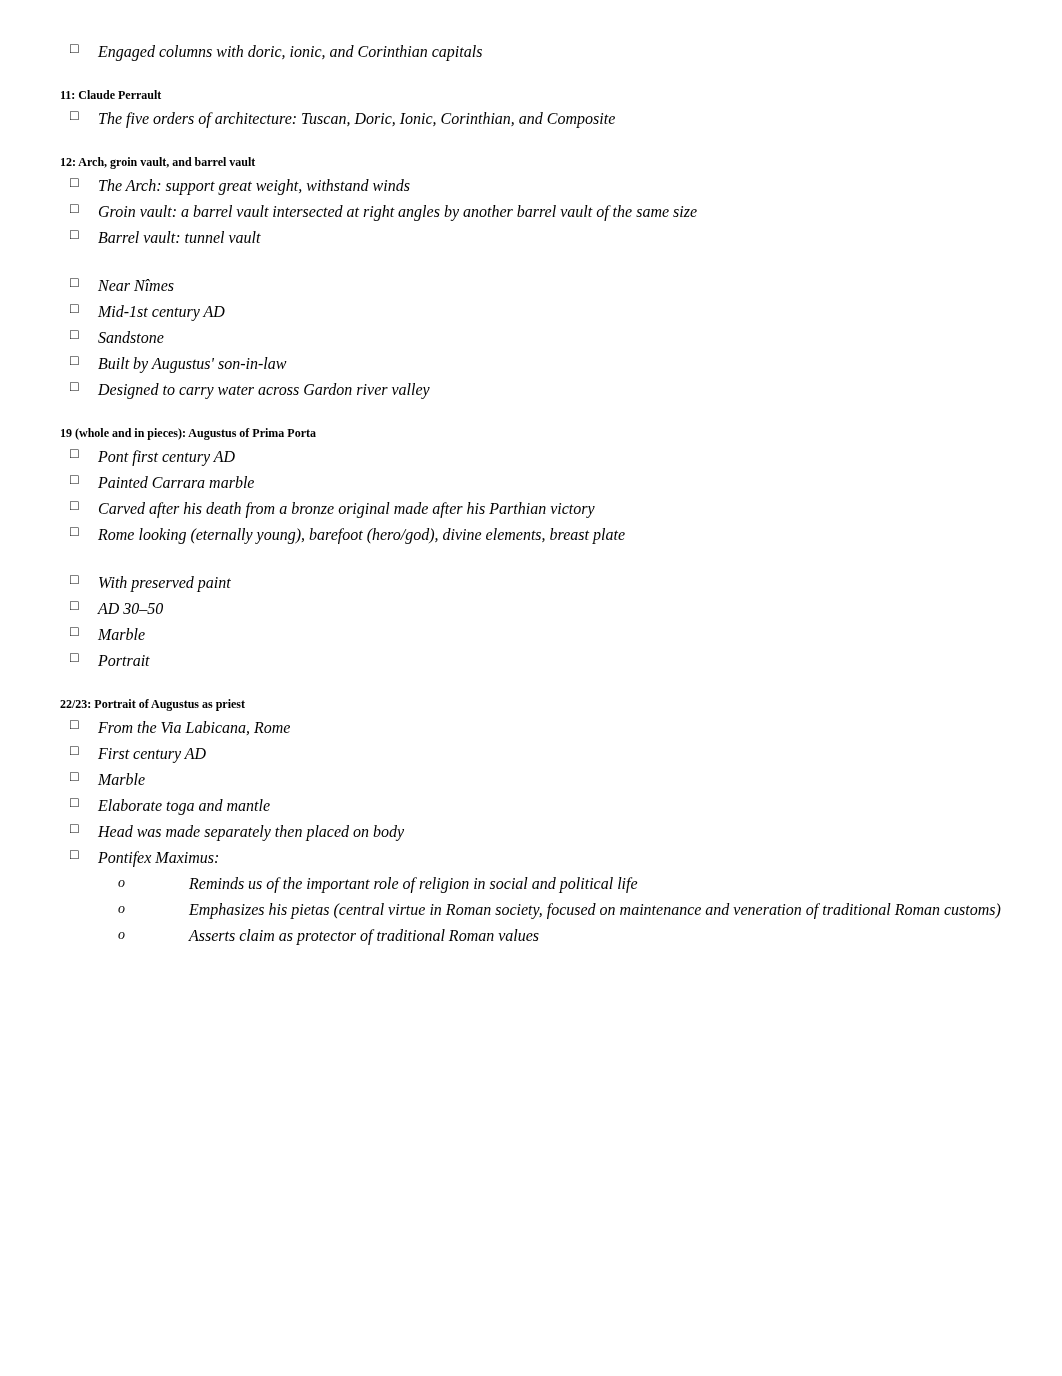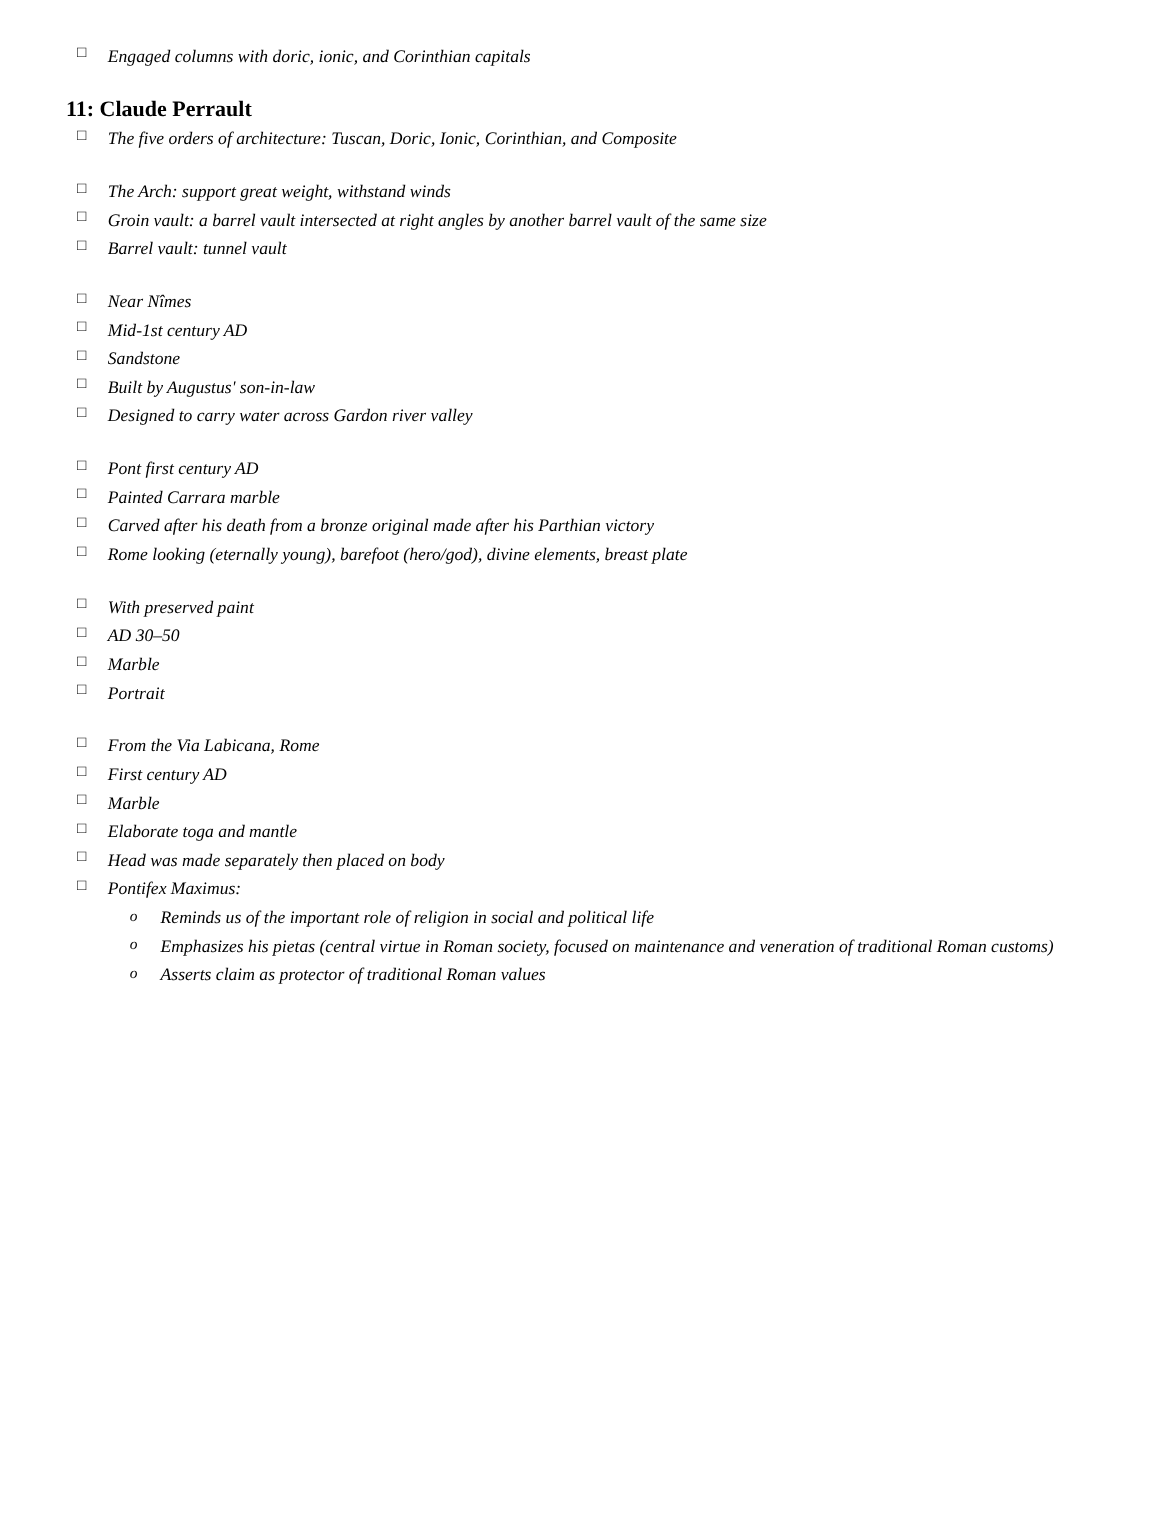--- a/index.html
+++ b/index.html
@@ -16,21 +16,21 @@
       padding: 40px 60px;
       max-width: 1062px;
       min-height: 1376px;
     }
 
     .section {
       margin-bottom: 24px;
     }
 
     .section-header {
-      font-size: 20px;
+      font-size: 12px;
       font-weight: bold;
       margin-bottom: 4px;
     }
 
     .bullet-list {
       list-style: none;
       padding: 0;
       margin: 0;
     }
 
@@ -69,20 +69,21 @@
 
     .sub-bullet-char {
       min-width: 28px;
       font-size: 14px;
       color: #000;
     }
 
     .sub-bullet-text {
       flex: 1;
       line-height: 1.5;
+      margin-left: 43px;
     }
   </style>
 </head>
 <body>
 
 <div>
 
   <div class="section">
     <ul class="bullet-list">
       <li>
@@ -96,20 +97,21 @@
     <div class="section-header">11: Claude Perrault</div>
     <ul class="bullet-list">
       <li>
         <span class="bullet-char">□</span>
         <span class="bullet-text">The five orders of architecture: Tuscan, Doric, Ionic, Corinthian, and Composite</span>
       </li>
     </ul>
   </div>
 
   <div class="section">
+    <div class="section-header">12: Arch, groin vault, and barrel vault</div>
     <ul class="bullet-list">
       <li>
         <span class="bullet-char">□</span>
         <span class="bullet-text">The Arch: support great weight, withstand winds</span>
       </li>
       <li>
         <span class="bullet-char">□</span>
         <span class="bullet-text">Groin vault: a barrel vault intersected at right angles by another barrel vault of the same size</span>
       </li>
       <li>
@@ -138,20 +140,21 @@
         <span class="bullet-text">Built by Augustus' son-in-law</span>
       </li>
       <li>
         <span class="bullet-char">□</span>
         <span class="bullet-text">Designed to carry water across Gardon river valley</span>
       </li>
     </ul>
   </div>
 
   <div class="section">
+    <div class="section-header">19 (whole and in pieces): Augustus of Prima Porta</div>
     <ul class="bullet-list">
       <li>
         <span class="bullet-char">□</span>
         <span class="bullet-text">Pont first century AD</span>
       </li>
       <li>
         <span class="bullet-char">□</span>
         <span class="bullet-text">Painted Carrara marble</span>
       </li>
       <li>
@@ -180,20 +183,21 @@
         <span class="bullet-text">Marble</span>
       </li>
       <li>
         <span class="bullet-char">□</span>
         <span class="bullet-text">Portrait</span>
       </li>
     </ul>
   </div>
 
   <div class="section">
+    <div class="section-header">22/23: Portrait of Augustus as priest</div>
     <ul class="bullet-list">
       <li>
         <span class="bullet-char">□</span>
         <span class="bullet-text">From the Via Labicana, Rome</span>
       </li>
       <li>
         <span class="bullet-char">□</span>
         <span class="bullet-text">First century AD</span>
       </li>
       <li>

